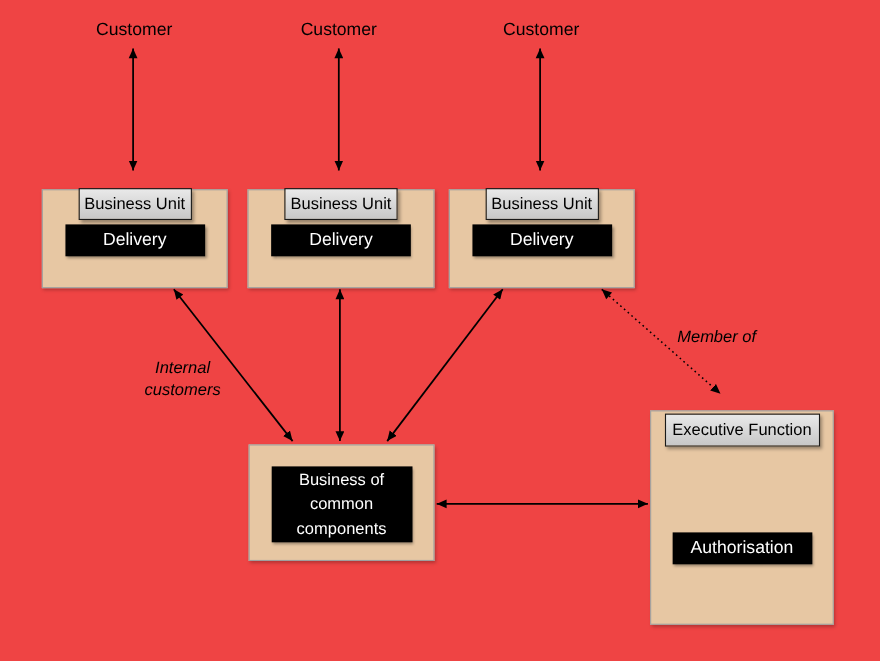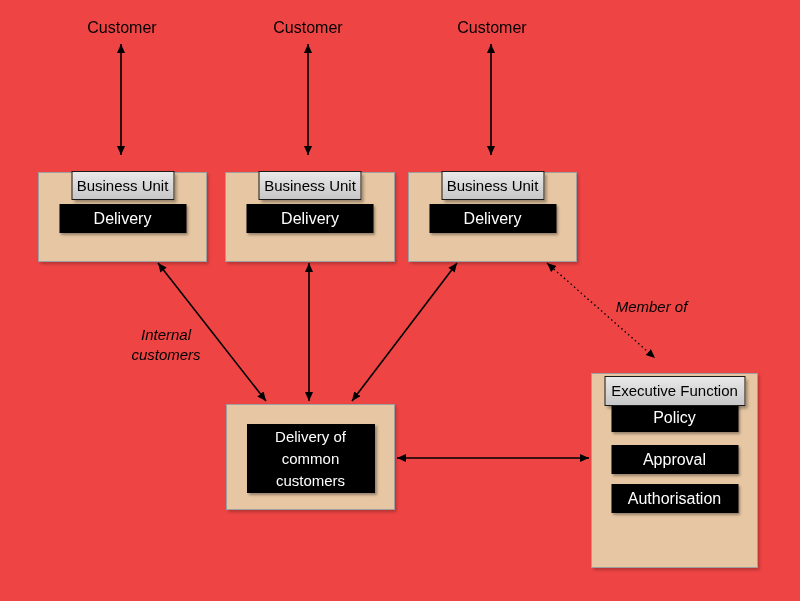--- a/index.html
+++ b/index.html
@@ -72,27 +72,25 @@
     <div class="gray-label bu-label">Business Unit</div>
     <div class="black-bar bu-delivery">Delivery</div>
   </div>
 
   <div class="tan-box" style="left:408px;top:172px;width:169px;height:90px">
     <div class="gray-label bu-label">Business Unit</div>
     <div class="black-bar bu-delivery">Delivery</div>
   </div>
 
   <div class="tan-box" style="left:226px;top:404px;width:169px;height:106px">
-    <div class="black-bar central-delivery">Delivery of common customers</div>
+    <div class="black-bar central-delivery">Business of common components</div>
   </div>
 
   <div class="tan-box" style="left:591px;top:373px;width:167px;height:195px">
     <div class="gray-label exec-label">Executive Function</div>
-    <div class="black-bar exec-item" style="top:29px">Policy</div>
-    <div class="black-bar exec-item" style="top:71px">Approval</div>
     <div class="black-bar exec-item" style="top:110px">Authorisation</div>
   </div>
 
   <div class="annotation" style="left:116px;top:325px;width:100px">Internal customers</div>
   <div class="annotation" style="left:594px;top:297px;width:115px">Member of</div>
 
   <svg class="arrows" width="800" height="601" viewBox="0 0 800 601">
     <defs>
       <marker id="arrEnd" markerUnits="userSpaceOnUse" markerWidth="10" markerHeight="9" refX="9" refY="4" orient="auto">
         <path d="M0,0 L9,4 L0,8 Z" fill="#000"></path>

